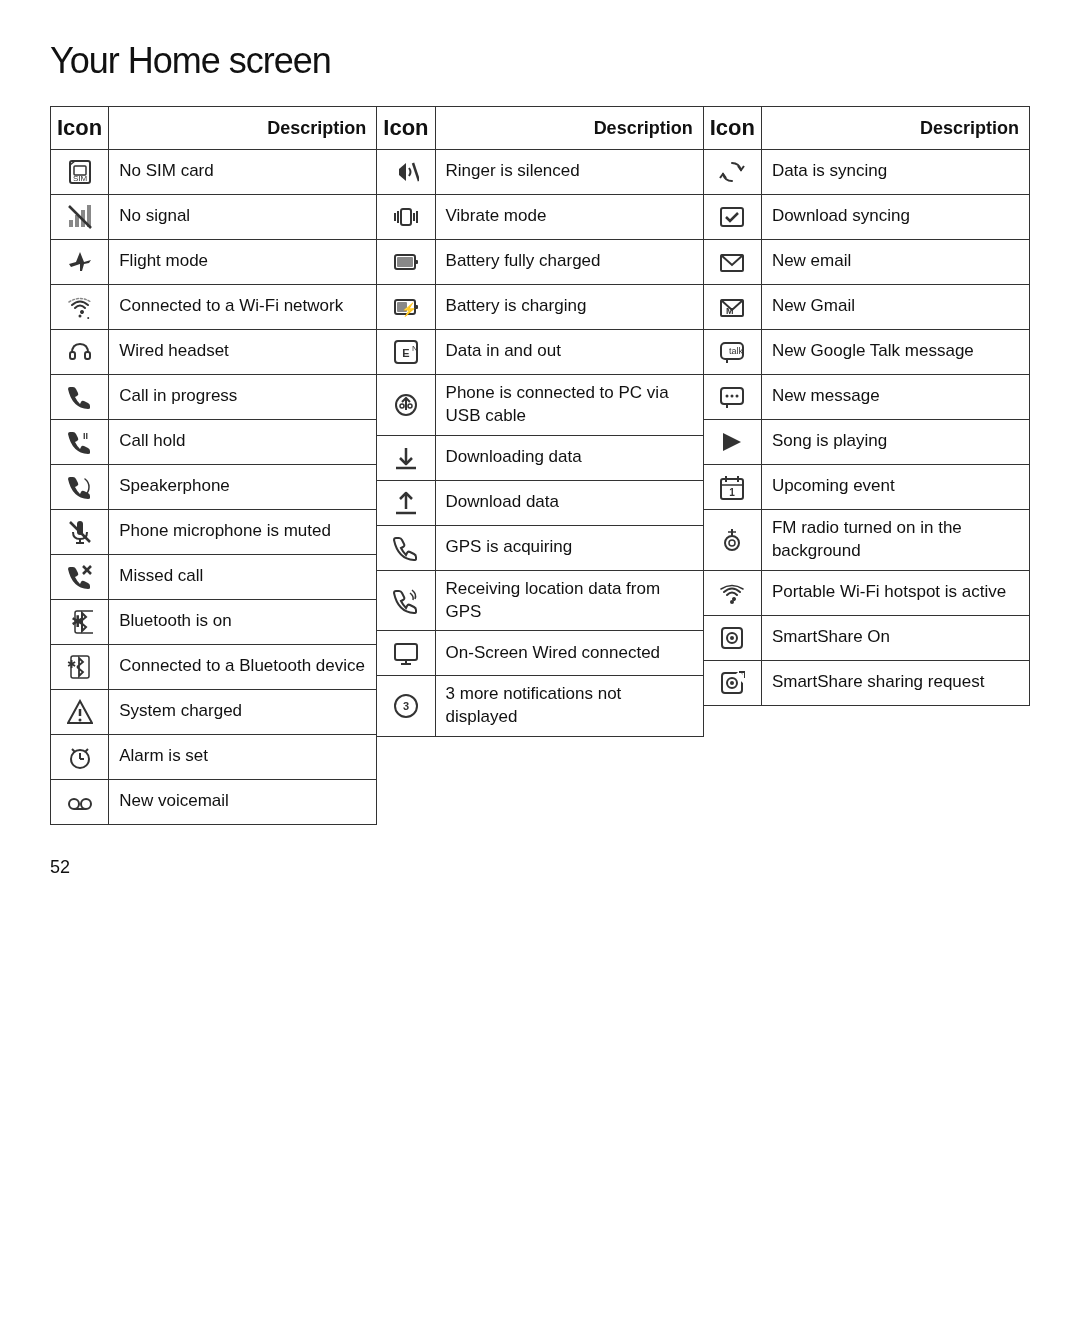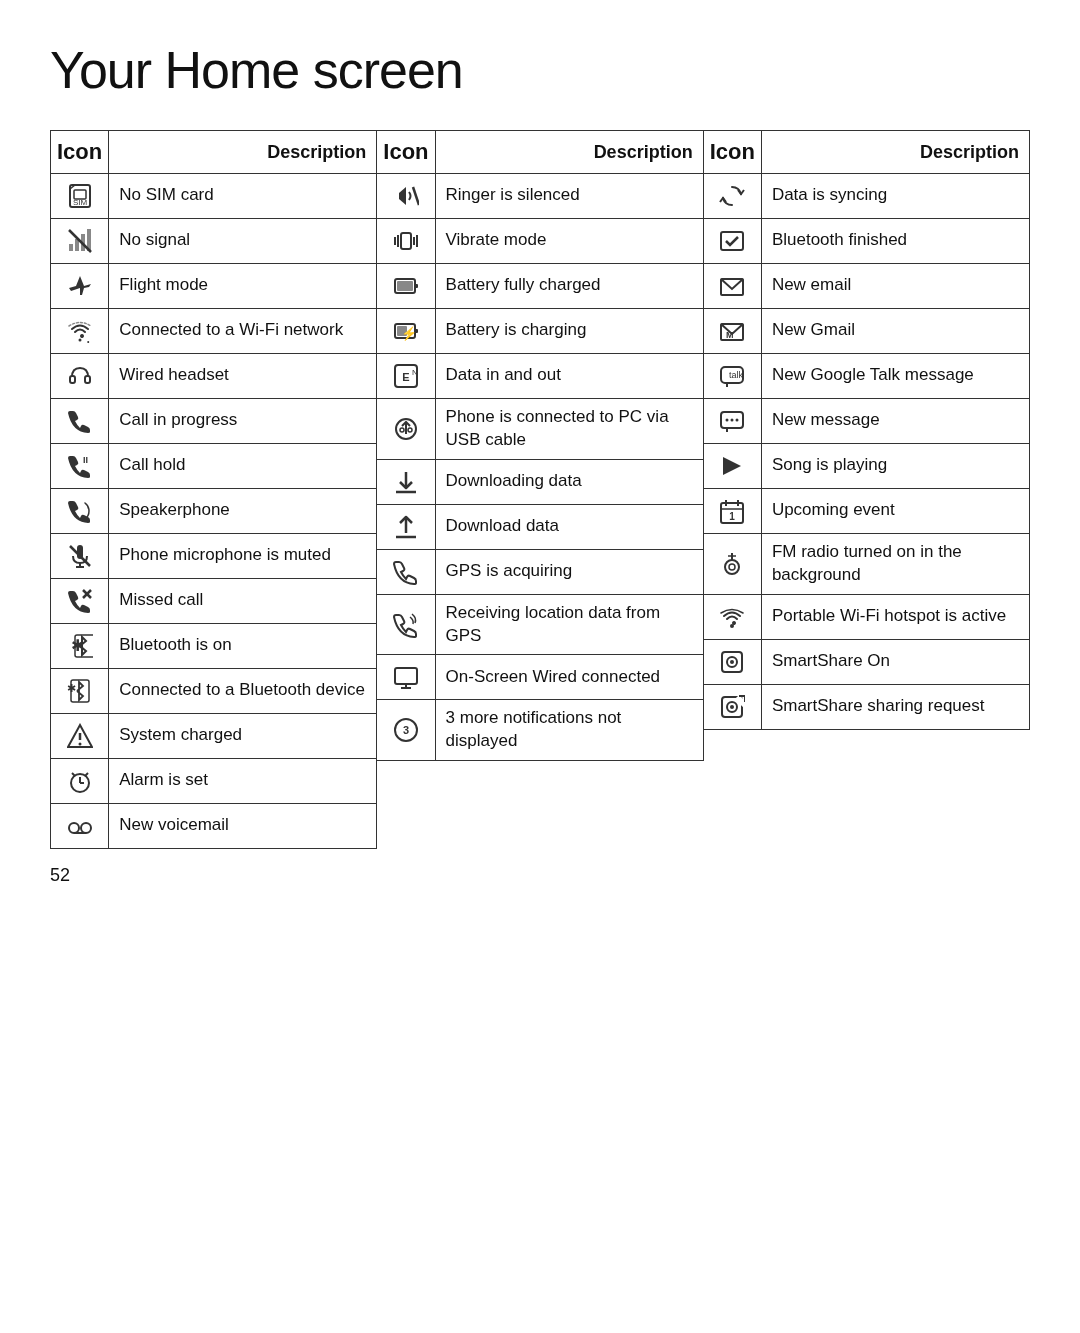--- a/index.html
+++ b/index.html
@@ -5,23 +5,23 @@
     * { margin: 0; padding: 0; box-sizing: border-box; }
     body {
       background: #fff;
       font-family: 'Arial', sans-serif;
       padding: 40px 50px 40px 50px;
       width: 1080px;
       min-height: 1333px;
       color: #111;
     }
     h1 {
-      font-size: 52px;
+      font-size: 36px;
       font-weight: 300;
-      margin-bottom: 30px;
+      margin-bottom: 24px;
       letter-spacing: -1px;
     }
     .tables-row {
       display: flex;
       gap: 0;
       align-items: flex-start;
     }
     table {
       border-collapse: collapse;
       flex: 1;
@@ -52,21 +52,21 @@
       display: flex;
       align-items: center;
       justify-content: center;
       font-size: 22px;
       min-height: 32px;
     }
     .desc-col {
       min-width: 155px;
     }
     .page-num {
-      margin-top: 16px;
+      margin-top: 32px;
       font-size: 18px;
       font-weight: 400;
     }
 
     
     svg { vertical-align: middle; }
   </style>
 </head>
 <body>
 
@@ -448,21 +448,21 @@
     </tr>
         <tr>
       <td class="icon-col">
         <div class="icon-cell">
               <svg width="26" height="26" viewBox="0 0 26 26">
                 <rect x="2" y="4" width="22" height="18" rx="2" fill="none" stroke="#333" stroke-width="2"></rect>
                 <polyline points="7,13 11,17 19,9" fill="none" stroke="#333" stroke-width="2.5"></polyline>
               </svg>
             </div>
       </td>
-      <td>Bluetooth finished</td>
+      <td>Download syncing</td>
     </tr>
         <tr>
       <td class="icon-col">
         <div class="icon-cell">
               <svg width="26" height="26" viewBox="0 0 26 26">
                 <rect x="2" y="6" width="22" height="16" rx="1" fill="none" stroke="#333" stroke-width="2"></rect>
                 <polyline points="2,6 13,16 24,6" fill="none" stroke="#333" stroke-width="2"></polyline>
               </svg>
             </div>
       </td>

